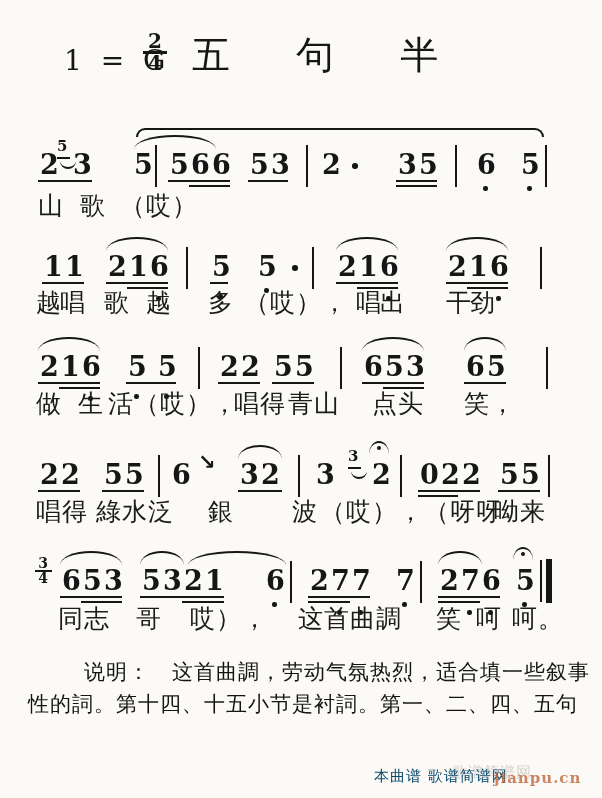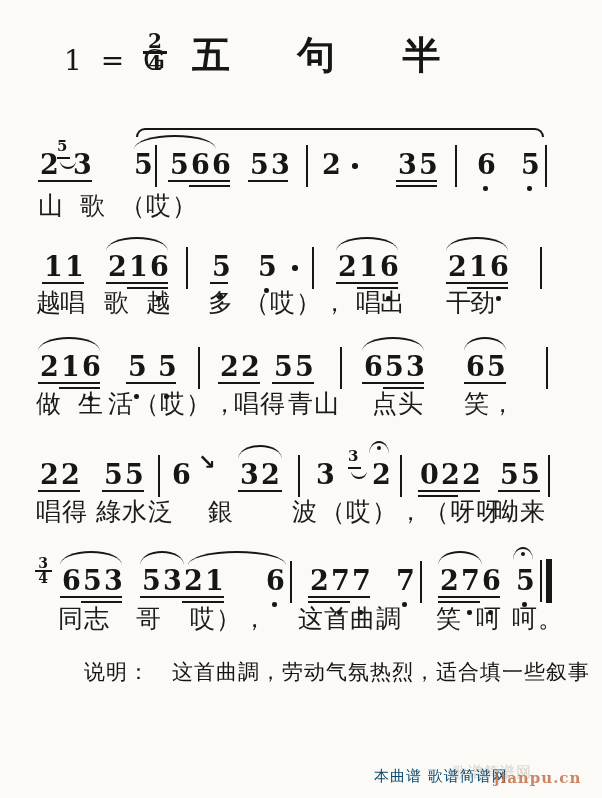--- a/index.html
+++ b/index.html
@@ -4,21 +4,21 @@
 <style>
   html,body{margin:0;padding:0;}
   body{background:#e8e8e6;}
   .page{position:relative;width:602px;height:798px;background:#fbfaf7;overflow:hidden;
         font-family:"DejaVu Serif",serif;color:#161616;}
   
   .key{position:absolute;left:64px;top:44px;font-size:28px;letter-spacing:5px;white-space:pre;}
   .frac{position:absolute;left:142px;top:33px;display:flex;flex-direction:column;align-items:center;width:26px;}
   .frac b{font-size:20px;line-height:17px;font-weight:bold;}
   .fbar{width:24px;height:2.5px;background:#161616;margin:1px 0;}
-  .song-title{position:absolute;left:192px;top:30px;font-size:38px;letter-spacing:27px;white-space:pre;font-weight:700;}
+  .song-title{position:absolute;left:192px;top:30px;font-size:38px;letter-spacing:27px;white-space:pre;font-weight:400;}
   
   .note{position:absolute;font:bold 27px "DejaVu Serif",serif;color:#161616;line-height:30px;white-space:pre;}
   .note.g{font-size:15px;line-height:16px;}
   .bar{position:absolute;width:2px;height:42px;background:#161616;}
   .barthick{position:absolute;width:6px;height:44px;background:#161616;}
   .beam{position:absolute;height:2px;background:#161616;}
   .slur{position:absolute;height:12px;border-top:2.5px solid #161616;
         border-radius:50% 50% 0 0 / 100% 100% 0 0;}
   .slur.flat{height:7px;border-radius:9px 9px 0 0;border-left:2px solid #161616;border-right:2px solid #161616;}
   .odot{position:absolute;width:4.5px;height:4.5px;border-radius:50%;background:#161616;}
@@ -257,19 +257,20 @@
       <div class="lyric" style="left: 58px; top: 604px;">同志</div>
       <div class="lyric" style="left: 136px; top: 604px;">哥</div>
       <div class="lyric" style="left: 190px; top: 604px;">哎），</div>
       <div class="lyric" style="left: 298px; top: 604px;">这首曲調</div>
       <div class="lyric" style="left: 436px; top: 604px;">笑</div>
       <div class="lyric" style="left: 476px; top: 604px;">呵</div>
       <div class="lyric" style="left: 512px; top: 604px;">呵。</div>
     </div>
 
   <div class="expl" style="top:656px;padding-left:56px;">说明：　这首曲調，劳动气氛热烈，适合填一些叙事</div>
+  <div class="expl" style="top:688px;">性的詞。第十四、十五小节是衬詞。第一、二、四、五句</div>
 
   <div id="wm">
       <span class="wm" style="left: 452px; top: 763px; color: rgb(212, 206, 199); opacity: 0.9;">歌谱简谱网</span>
       <span class="wm" style="left: 374px; top: 767px; color: #0c4a6e; opacity: 1;">本曲谱 歌谱简谱网</span>
       <span class="wm" style="left: 494px; top: 769px; color: rgb(193, 105, 63); opacity: 0.8; font-weight: bold;">jianpu.cn</span>
     </div>
 </div>
 
 </body></html>

